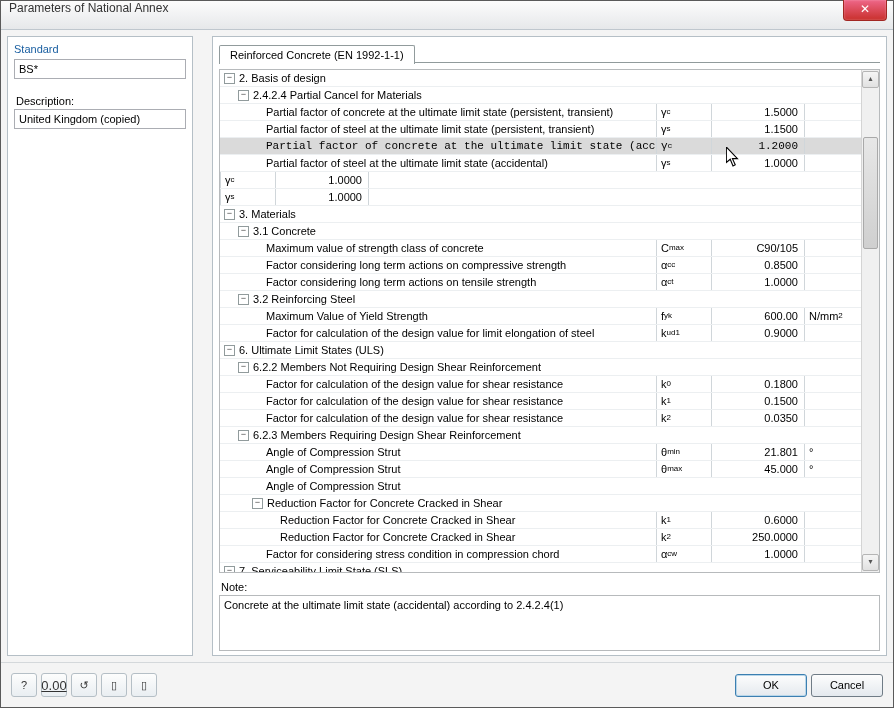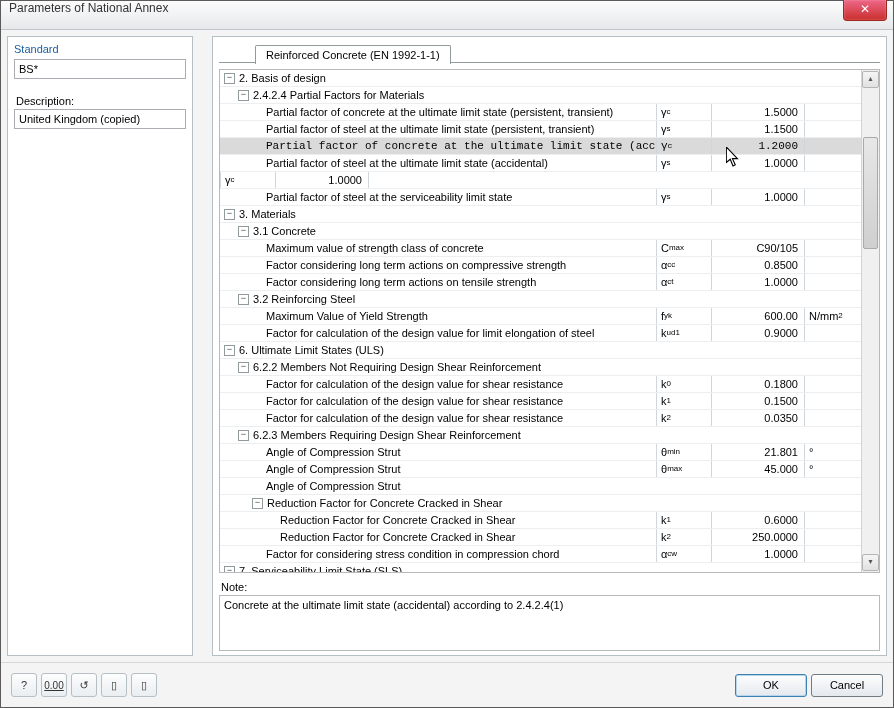--- a/index.html
+++ b/index.html
@@ -6,21 +6,21 @@
 .window { width:894px; height:708px; background:#fff; position:relative; border:1px solid #5a5a5a; box-sizing:border-box; display:flex; flex-direction:column; }
 .titlebar { height:28px; background:linear-gradient(#fcfcfc, #e6e8ea); border-bottom:1px solid #bfc7ce; display:flex; align-items:flex-start; padding-left:8px; position:relative; }
 .titlebar-text { font-size:12px; color:#333; }
 .close-btn { position:absolute; right:6px; top:-1px; width:42px; height:20px; background:linear-gradient(#e68, #c9302c); border:1px solid #a12622; border-top:none; border-radius:0 0 4px 4px; color:#fff; text-align:center; line-height:18px; font-size:12px; cursor:pointer; box-shadow:inset 0 0 2px rgba(255,255,255,.4); }
 .body { flex:1; background:#f4f4f4; padding:6px; display:flex; gap:19px; min-height:0; }
 .left-panel { width:186px; background:#fff; border:1px solid #b5bfc6; box-sizing:border-box; padding:4px 6px; }
 .left-heading { color:#1a5fa1; padding:2px 0 4px; }
 .left-label { padding:4px 2px 2px; }
 .left-input { width:100%; box-sizing:border-box; height:20px; border:1px solid #abadb3; background:#fff; padding:2px 4px; font-family:inherit; font-size:11px; }
 .right-panel { flex:1; background:#fff; border:1px solid #b5bfc6; box-sizing:border-box; display:flex; flex-direction:column; padding:4px 6px; min-width:0; }
-.tabstrip { height:22px; display:flex; align-items:flex-end;margin-left:36px; }
+.tabstrip { height:22px; display:flex; align-items:flex-end; }
 .tab { border:1px solid #919b9c; border-bottom:none; background:#fff; padding:3px 10px; border-radius:2px 2px 0 0; font-size:11px; position:relative; top:1px; }
 .tabline { border-top:1px solid #919b9c; margin-top:-1px; }
 .tree-area { flex:1; border:1px solid #b7babc; margin-top:6px; overflow:hidden; position:relative; display:flex; min-height:0; }
 .tree-scroll { flex:1; overflow:hidden; background:#fff; }
 .scrollbar { width:17px; background:#f0f0f0; border-left:1px solid #d4d4d4; display:flex; flex-direction:column; align-items:center; }
 .sb-btn { width:15px; height:15px; margin:1px; background:linear-gradient(#f5f5f5,#e1e1e1); border:1px solid #b5b5b5; border-radius:2px; font-size:8px; line-height:13px; text-align:center; color:#555; }
 .sb-track { flex:1; position:relative; width:15px; }
 .sb-thumb { position:absolute; top:48px; left:0; width:13px; height:110px; background:linear-gradient(#e7e7e7,#cfcfcf); border:1px solid #a9a9a9; border-radius:2px; }
 .row { display:flex; align-items:stretch; height:17px; border-bottom:1px solid #eceff1; box-sizing:border-box; }
 .row.selected { background:#dadada;font-family:Liberation Mono, monospace; }
@@ -76,21 +76,21 @@
                 <span>2. Basis of design</span>
               </div>
               <div class="cell-sym" style="border-left: none;"></div>
               <div class="cell-val" style="border-left: none;"></div>
               <div class="cell-unit" style="border-left: none;"></div>
             </div>
             <div class="row">
               <div class="cell-label">
                 <span class="spacer" style="width: 18px;"></span>
                 <span class="exp">−</span>
-                <span>2.4.2.4 Partial Factors for Materials</span>
+                <span>2.4.2.4 Partial Cancel for Materials</span>
               </div>
               <div class="cell-sym" style="border-left: none;"></div>
               <div class="cell-val" style="border-left: none;"></div>
               <div class="cell-unit" style="border-left: none;"></div>
             </div>
             <div class="row">
               <div class="cell-label">
                 <span class="spacer" style="width: 32px;"></span>
                 <span class="spacer" style="width: 14px;"></span>
                 <span>Partial factor of concrete at the ultimate limit state (persistent, transient)</span>
@@ -128,25 +128,20 @@
               <div class="cell-sym">γ<sub>s</sub></div>
               <div class="cell-val">1.0000</div>
               <div class="cell-unit"></div>
             </div>
             <div class="row">
               <div class="cell-sym">γ<sub>c</sub></div>
               <div class="cell-val">1.0000</div>
               <div class="cell-unit"></div>
             </div>
             <div class="row">
-              <div class="cell-label">
-                <span class="spacer" style="width: 32px;"></span>
-                <span class="spacer" style="width: 14px;"></span>
-                <span>Partial factor of steel at the serviceability limit state</span>
-              </div>
               <div class="cell-sym">γ<sub>s</sub></div>
               <div class="cell-val">1.0000</div>
               <div class="cell-unit"></div>
             </div>
             <div class="row">
               <div class="cell-label">
                 <span class="spacer" style="width: 4px;"></span>
                 <span class="exp">−</span>
                 <span>3. Materials</span>
               </div>
@@ -380,21 +375,21 @@
       <div class="note-label">Note:</div>
       <div class="note-box">Concrete at the ultimate limit state (accidental) according to 2.4.2.4(1)</div>
     </div>
   </div>
 
   <div class="bottombar">
     <div class="tool-btn">
         <span>?</span>
       </div>
     <div class="tool-btn">
-        <span style="font-size:10px; text-decoration:underline;">0.00</span>
+        <span style="font-size:13px; text-decoration:underline;">0.00</span>
       </div>
     <div class="tool-btn">
         <span>↺</span>
       </div>
     <div class="tool-btn">
         <span>▯</span>
       </div>
     <div class="tool-btn">
         <span>▯</span>
       </div>

